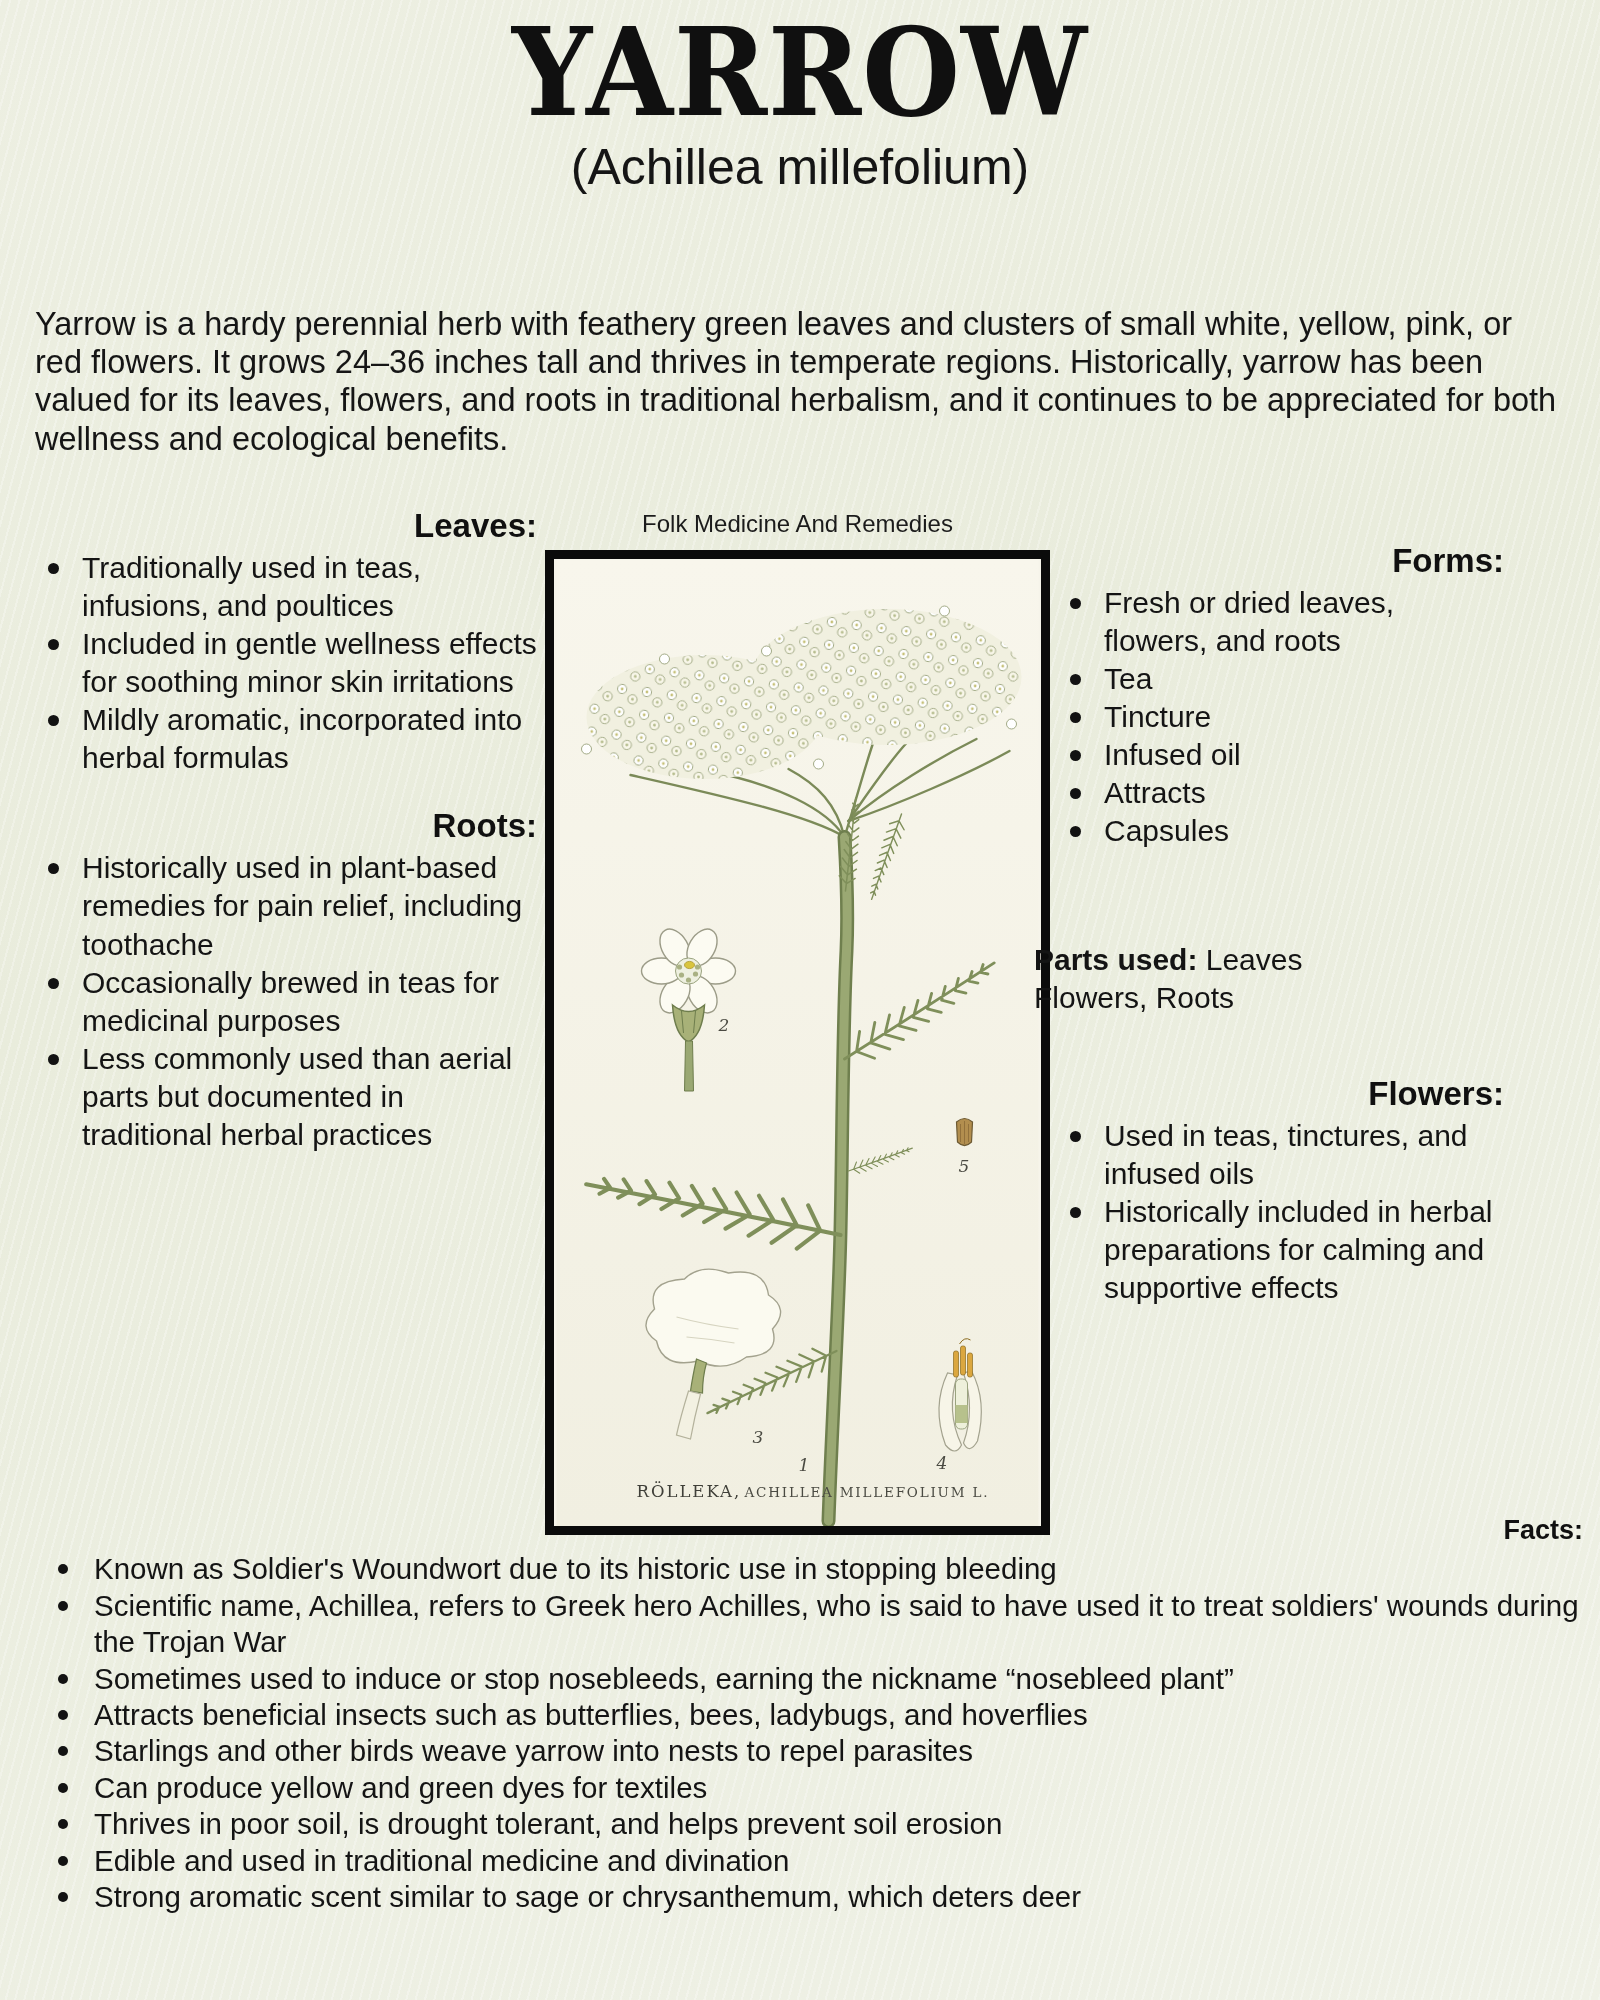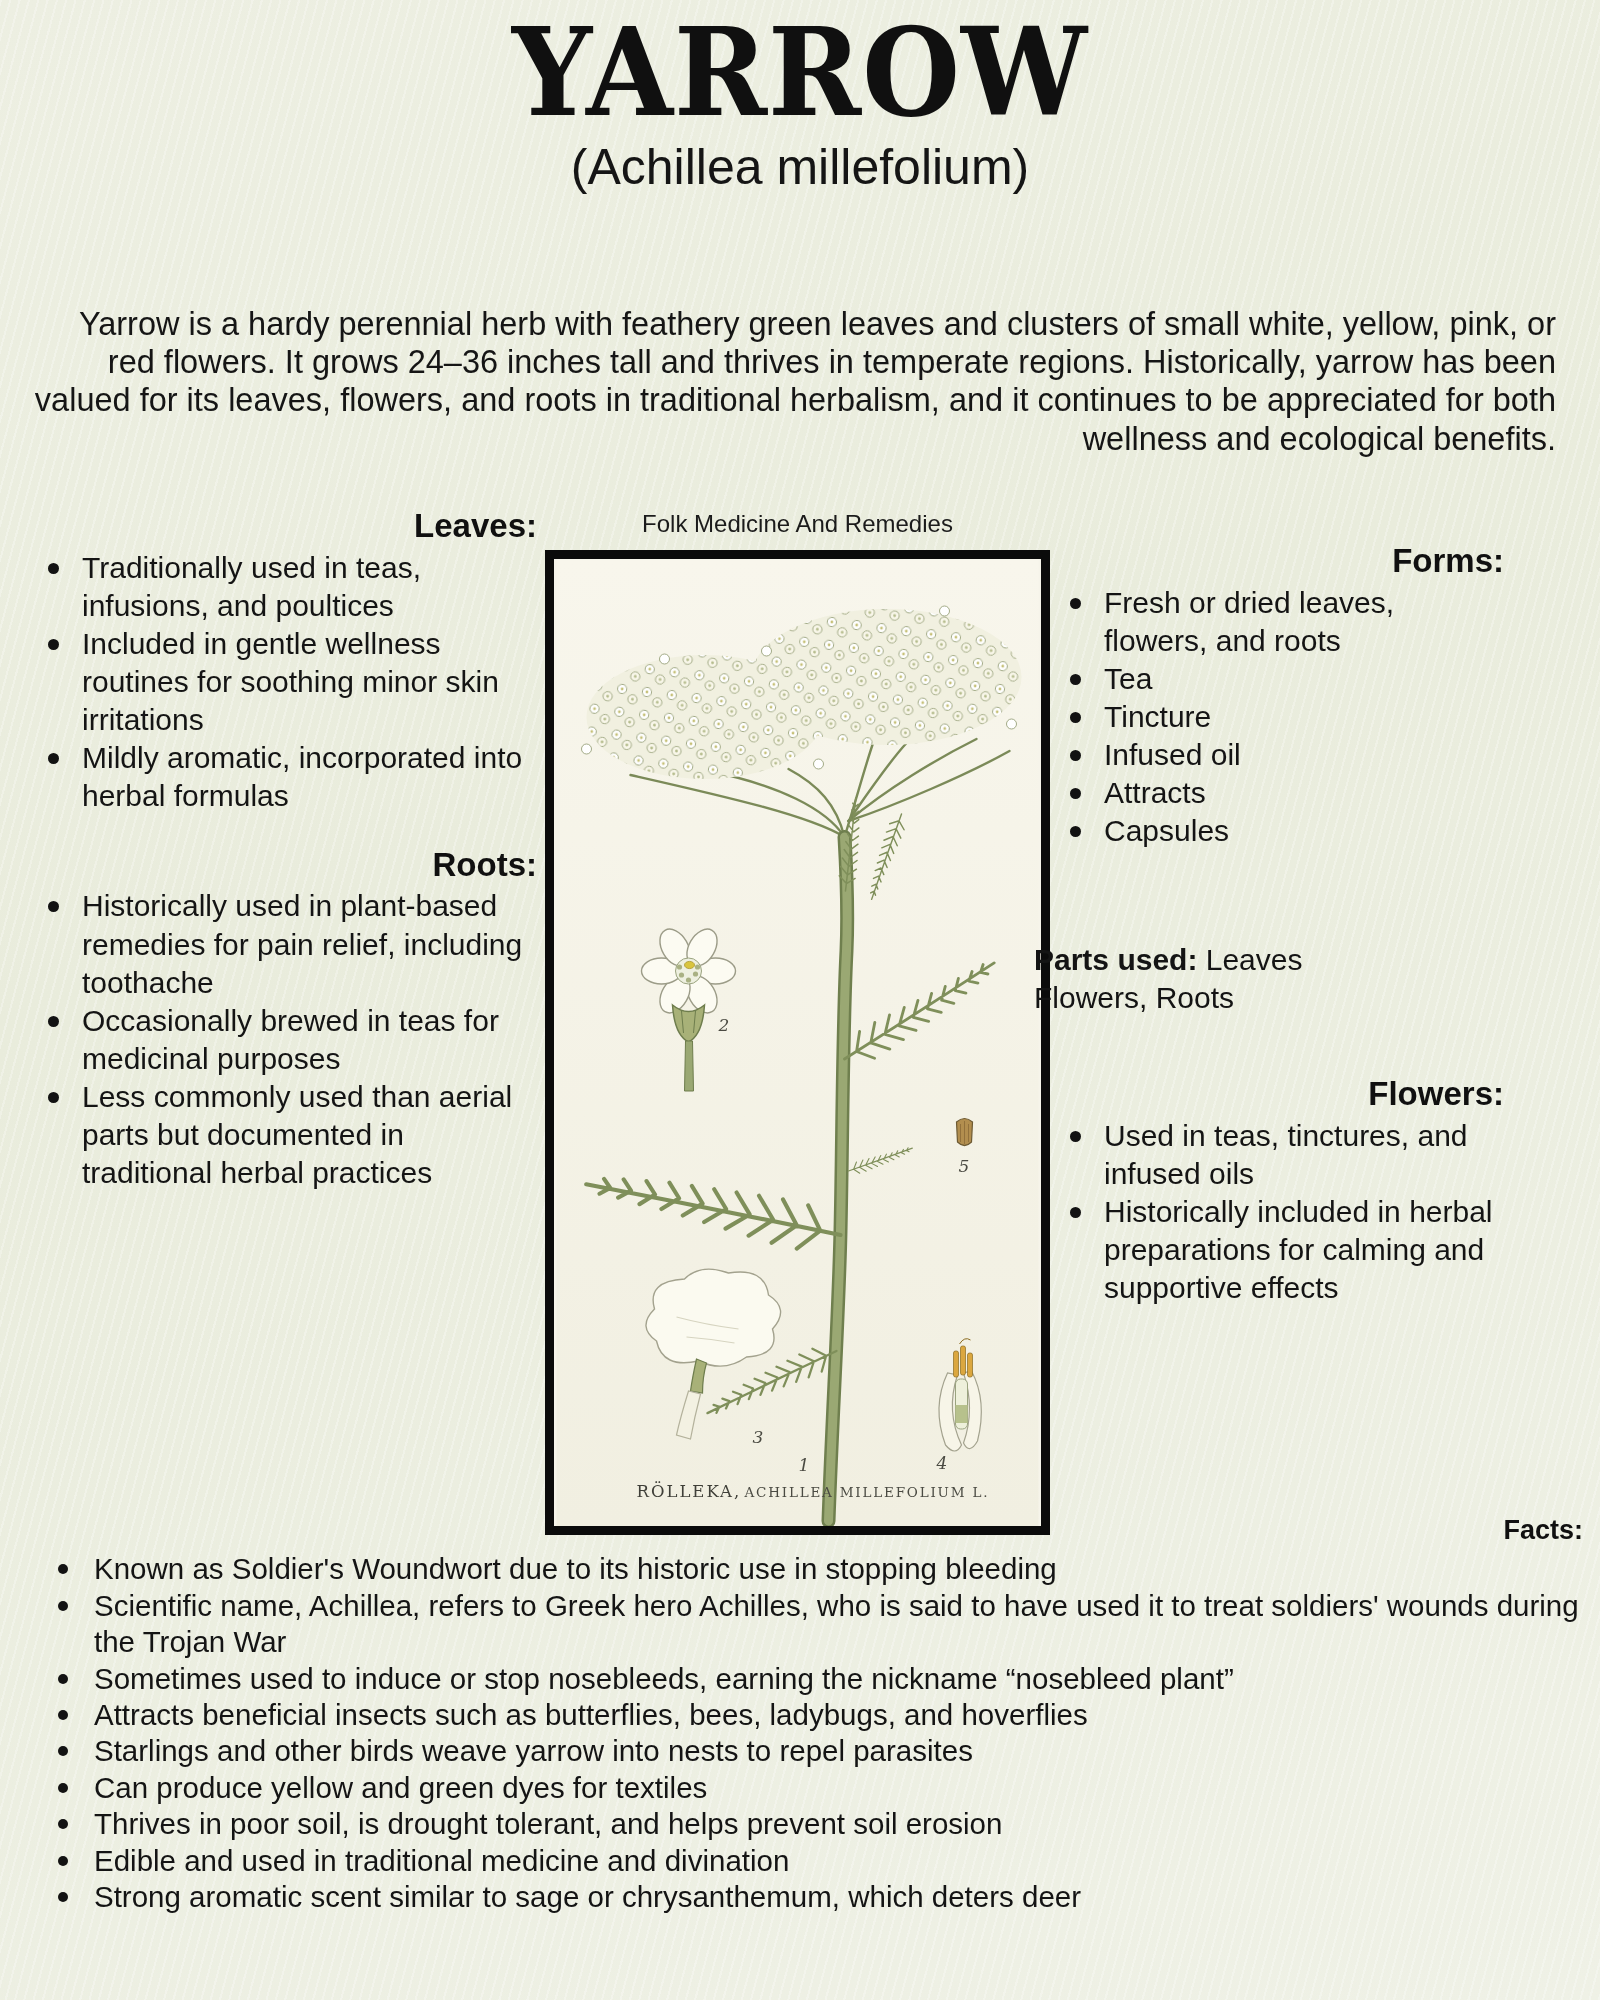--- a/index.html
+++ b/index.html
@@ -14,21 +14,21 @@
   .page-title{
     position:absolute;top:8px;left:0;width:100%;text-align:center;
     font-family:"DejaVu Serif", serif;font-weight:700;font-size:122px;line-height:1.05;
     letter-spacing:1px;margin:0;color:#101010;transform:scaleX(.92);
   }
   .page-subtitle{
     position:absolute;top:138px;left:0;width:100%;text-align:center;
     font-size:50px;font-weight:400;margin:0;color:#151515;
   }
   .intro{
-    position:absolute;top:272px;left:26px;width:1530px;text-align:right;
+    position:absolute;top:272px;left:35px;width:1530px;text-align:left;
     font-size:32.5px;line-height:1.18;color:#151515;
   }
   .col{position:absolute;font-size:30px;line-height:1.27;}
   .col-left{left:12px;top:505px;width:525px;}
   .col-right{left:1034px;top:540px;width:470px;}
   h3.sec{font-size:33px;margin:0 0 2px 0;font-weight:700;color:#101010;text-align:right;}
   ul.blist{list-style:none;margin:0;padding:0 0 0 28px;}
   ul.blist li{position:relative;padding-left:42px;margin:0;}
   ul.blist li::before{
     content:'';position:absolute;left:8px;top:14px;width:11px;height:11px;border-radius:50%;background:#121212;
@@ -59,21 +59,21 @@
 <div class="poster">
 
   <h1 class="page-title">YARROW</h1>
   <h2 class="page-subtitle">(Achillea millefolium)</h2>
   <p class="intro">Yarrow is a hardy perennial herb with feathery green leaves and clusters of small white, yellow, pink, or red flowers. It grows 24–36 inches tall and thrives in temperate regions. Historically, yarrow has been valued for its leaves, flowers, and roots in traditional herbalism, and it continues to be appreciated for both wellness and ecological benefits.</p>
 
   <div class="col col-left">
     <h3 class="sec">Leaves:</h3>
     <ul class="blist">
       <li>Traditionally used in teas, infusions, and poultices</li>
-      <li>Included in gentle wellness routines for soothing minor skin irritations</li>
+      <li>Included in gentle wellness effects for soothing minor skin irritations</li>
       <li>Mildly aromatic, incorporated into herbal formulas</li>
     </ul>
     <div style="height:28px;"></div>
     <h3 class="sec">Roots:</h3>
     <ul class="blist">
       <li>Historically used in plant-based remedies for pain relief, including toothache</li>
       <li>Occasionally brewed in teas for medicinal purposes</li>
       <li>Less commonly used than aerial parts but documented in traditional herbal practices</li>
     </ul>
   </div>

